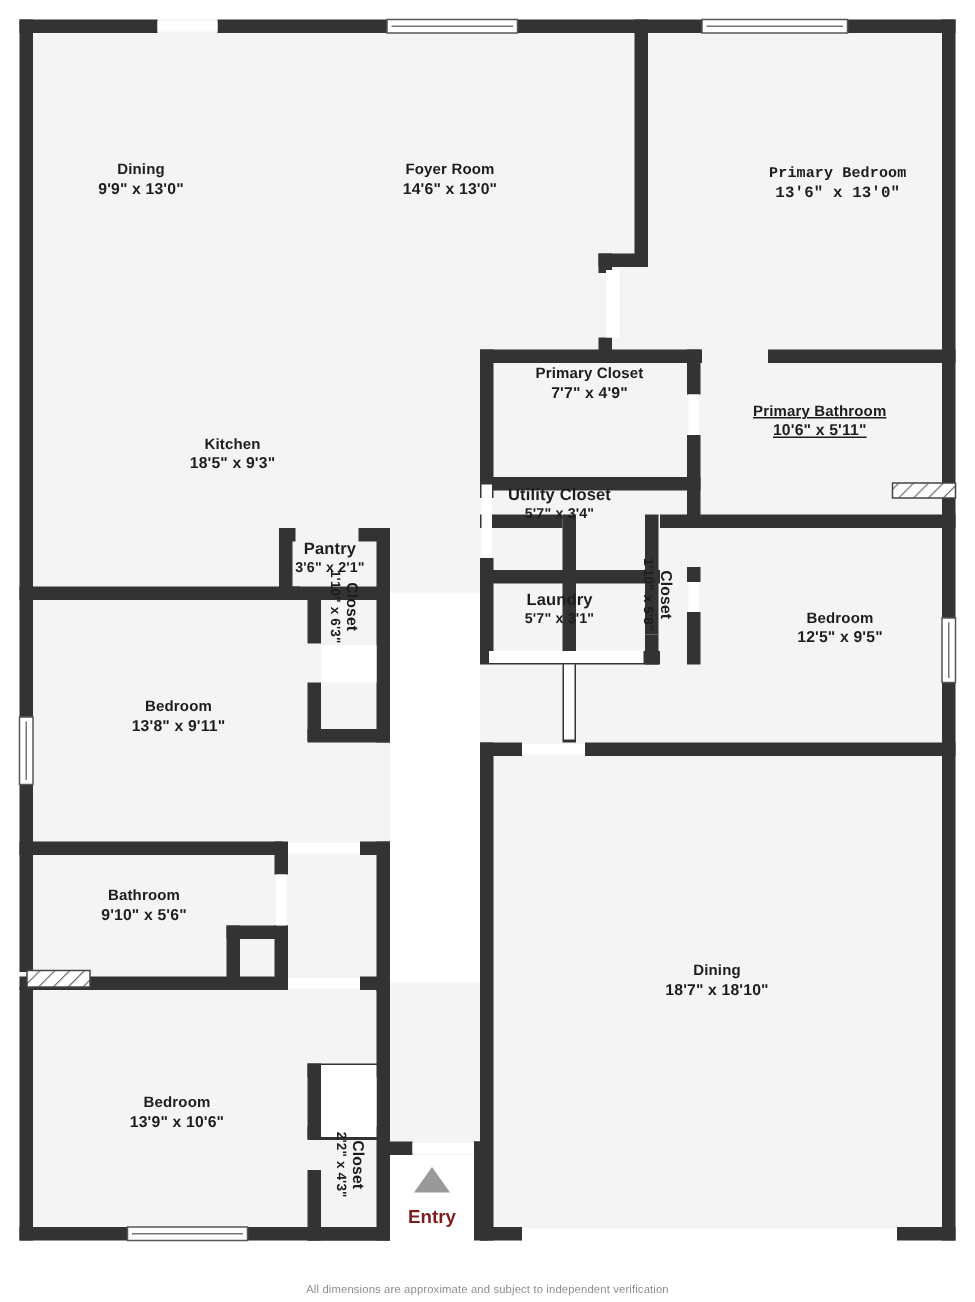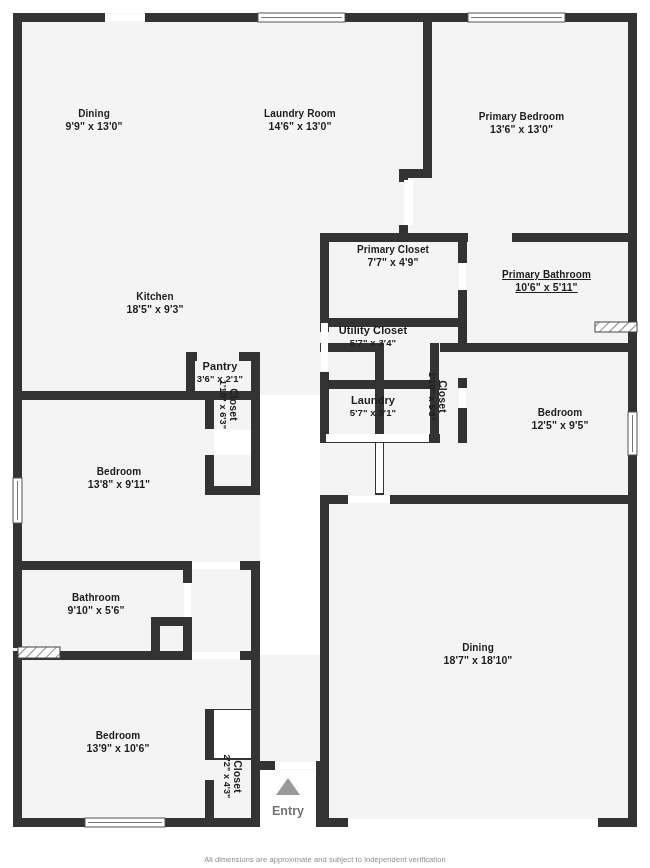--- a/index.html
+++ b/index.html
@@ -7,21 +7,21 @@
   #page{position:relative;width:650px;height:868px;background:#ffffff;overflow:hidden;}
   #plan{position:absolute;left:0;top:0;width:650px;height:868px;}
   .label{position:absolute;text-align:center;color:#1d1d1d;line-height:1.18;white-space:nowrap;}
   .label .nm{font-size:10px;font-weight:bold;letter-spacing:.1px;}
   .label .dm{font-size:10.5px;font-weight:bold;letter-spacing:.1px;}
   .label.rot{transform-origin:center center;}
   .label.small .nm{font-size:11px;}
   .label.small .dm{font-size:9.5px;}
   .label.tiny .nm{font-size:10.5px;}
   .label.tiny .dm{font-size:9px;}
-  .entry-label{position:absolute;text-align:center;color:#737373;font-size:12.5px;font-weight:bold;}
+  .entry-label{position:absolute;text-align:center;color:#7f1d1d;font-size:12.5px;font-weight:bold;}
   .disclaimer{position:absolute;width:100%;text-align:center;font-size:7.5px;color:#8d8d8d;letter-spacing:.1px;}
 </style>
 </head>
 <body>
 
 <div id="page">
 
   <svg id="plan" viewBox="0 0 650 868">
 
     <g>
@@ -193,25 +193,25 @@
 
     <polygon points="288,778 300,795 276,795" fill="#999999"></polygon>
   </svg>
 
   <div class="label" style="left:34px;top:108px;width:120px;">
     <div class="nm">Dining</div>
     <div class="dm">9'9" x 13'0"</div>
   </div>
 
   <div class="label" style="left:240px;top:108px;width:120px;">
-    <div class="nm">Laundry Room</div>
+    <div class="nm">Foyer Room</div>
     <div class="dm">14'6" x 13'0"</div>
   </div>
 
-  <div class="label" style="left:453px;top:111px;width:137px;">
+  <div class="label" style="left:490px;top:111px;width:137px;font-family:Liberation Mono, monospace;">
     <div class="nm">Primary Bedroom</div>
     <div class="dm">13'6" x 13'0"</div>
   </div>
 
   <div class="label" style="left:95px;top:291px;width:120px;">
     <div class="nm">Kitchen</div>
     <div class="dm">18'5" x 9'3"</div>
   </div>
 
   <div class="label" style="left:329px;top:244px;width:128px;">

